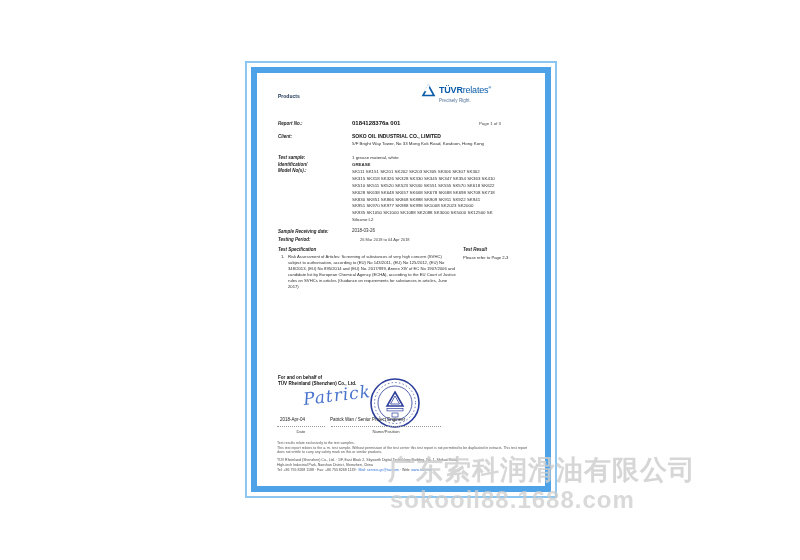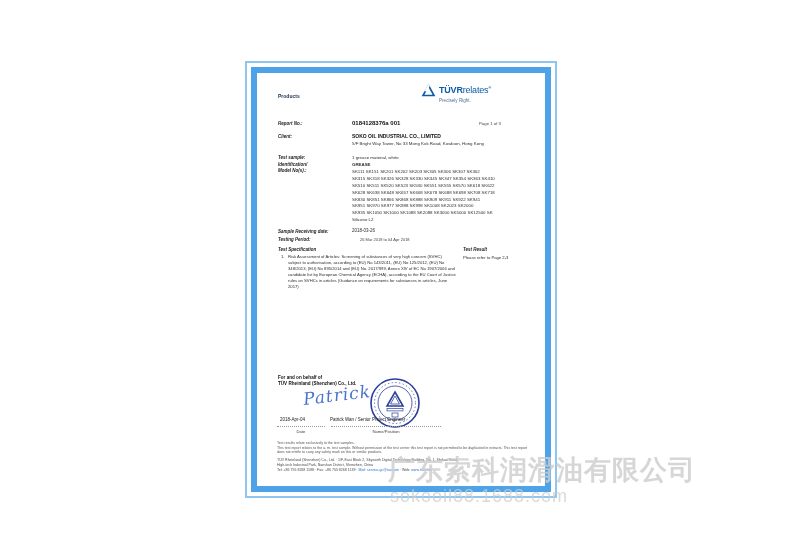--- a/index.html
+++ b/index.html
@@ -43,21 +43,21 @@
   .stamp { left:112px; top:304px; width:52px; height:52px; }
   .sig-val { font-size:4.5px; color:#222; }
   .sig-line { border-top:1px dotted #9a9a9a; text-align:center; font-size:4.2px; color:#444; padding-top:1.5px; }
   
   .footer { left:20px; top:368px; width:252px; font-size:3.55px; line-height:4.7px; color:#555; }
   .footer .addr { margin-top:3px; color:#4a4a4a; }
   .footer .link { color:#2a6fd4; }
   
   .wm { position:absolute; color:#cdcdcd; z-index:10; font-weight:bold; pointer-events:none; }
   .wm-cn { left:388px; top:452px; font-size:27px; letter-spacing:1px; opacity:0.8; }
-  .wm-url { left:390px; top:486px; font-size:18px; font-weight:normal; letter-spacing:1px; opacity:0.75; }
+  .wm-url { left:390px; top:486px; font-size:24px; font-weight:bold; letter-spacing:1px; opacity:0.75; }
 </style>
 </head>
 <body>
 
 <div class="photo-frame">
   <div class="frame-inner">
     <div class="cert">
 
       <div class="abs products">Products</div>
 

